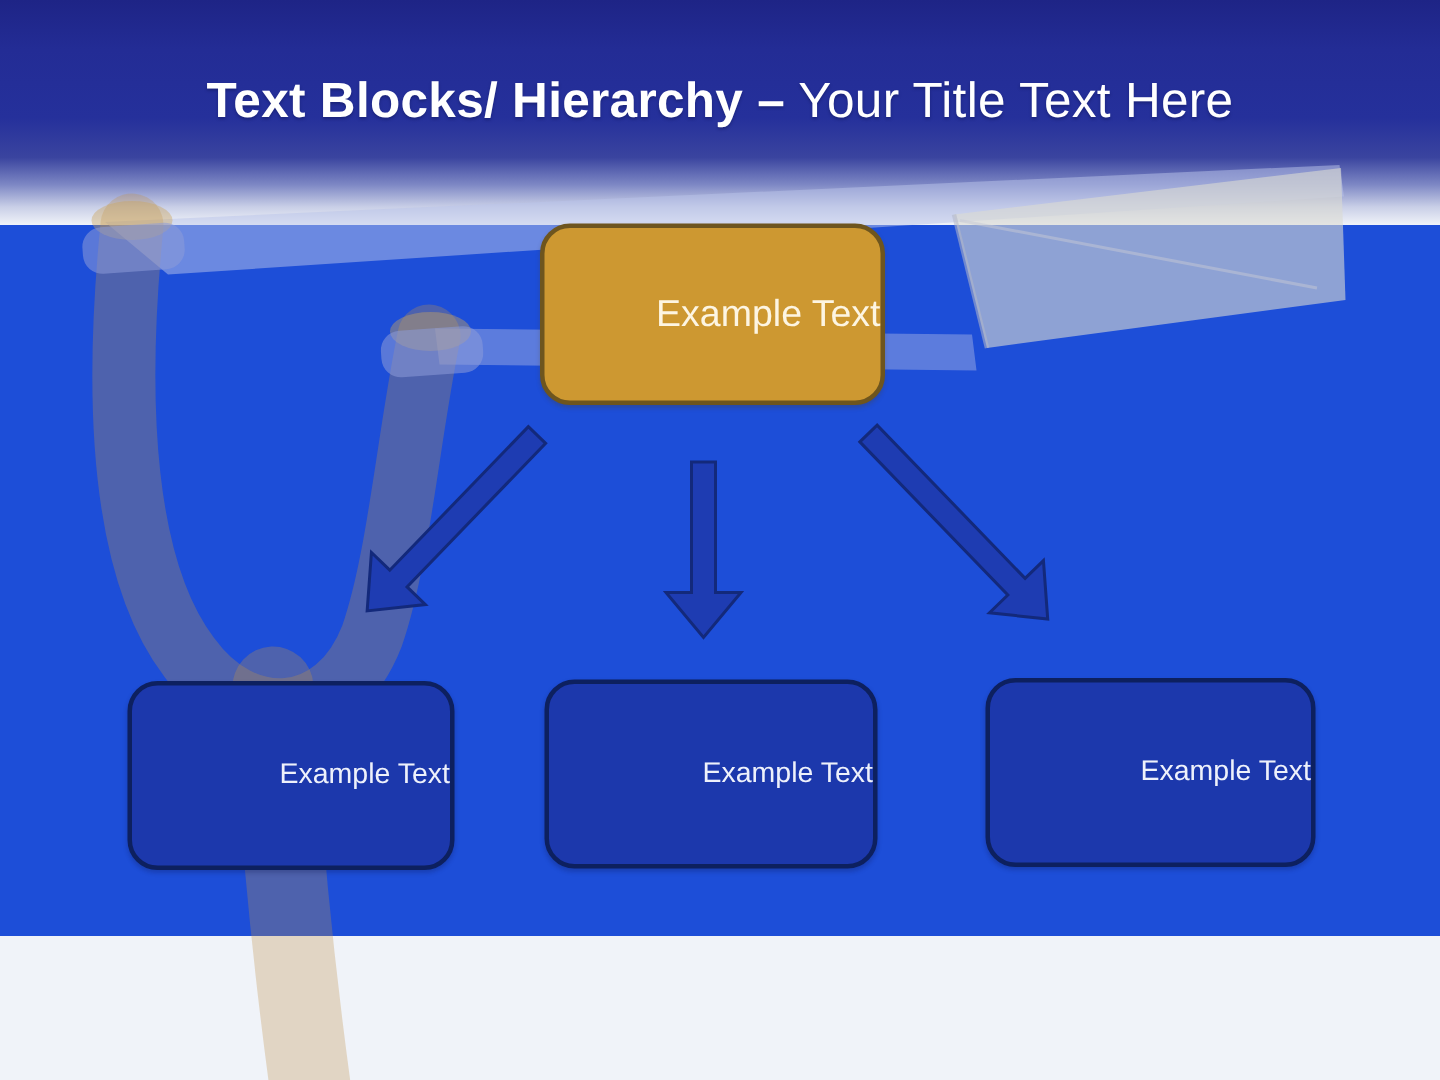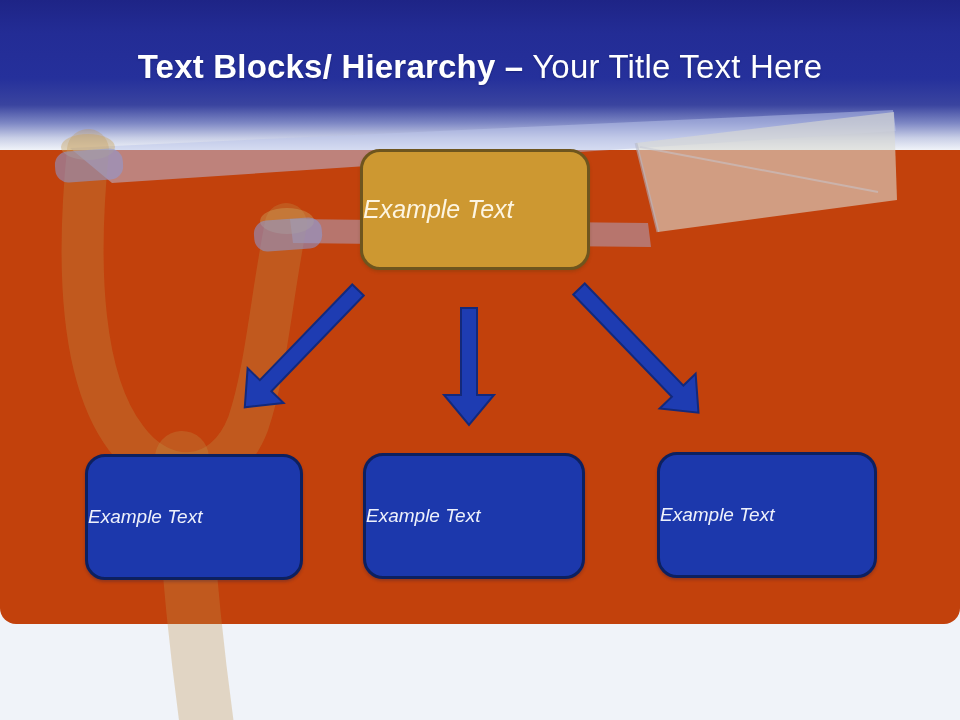--- a/index.html
+++ b/index.html
@@ -5,22 +5,21 @@
   html, body {
     margin: 0; padding: 0;
     width: 960px; height: 720px;
     font-family: "Liberation Sans", "DejaVu Sans", sans-serif;
     background: #f0f3f9;
     overflow: hidden;
   }
   .slide {
     position: relative;
     width: 960px; height: 624px;
-    background: #c2410c;
-    border-radius: 16px;
+    background: #1d4ed8;
   }
   
   .header {
     position: absolute; left: 0; top: 0;
     width: 960px; height: 150px;
     background: linear-gradient(180deg,
       #1e2486 0%, #232c95 22%, #25309b 52%,
       #3a449f 70%, #7d87c4 82%, #c9cfe7 92%, #f0f3f9 100%);
     z-index: 1;
   }
@@ -45,25 +44,24 @@
     pointer-events: none;
   }
   
   .diagram-layer {
     position: absolute; left: 0; top: 0;
     width: 960px; height: 720px;
     z-index: 3;
   }
   .node {
     position: absolute;
-    display: flex; align-items: center; justify-content: flex-start;
+    display: flex; align-items: center; justify-content: flex-end;
     text-align: center;
     box-sizing: border-box;
     border-radius: 20px;
-    font-style: italic;
   }
   .node-root {
     left: 360px; top: 149px; width: 230px; height: 121px;
     background: #cd9831;
     border: 3px solid #6e551e;
     color: #fdf5e2;
     font-size: 25px;
     box-shadow: 0 2px 3px rgba(80,60,10,0.25);
   }
   .node-child {

